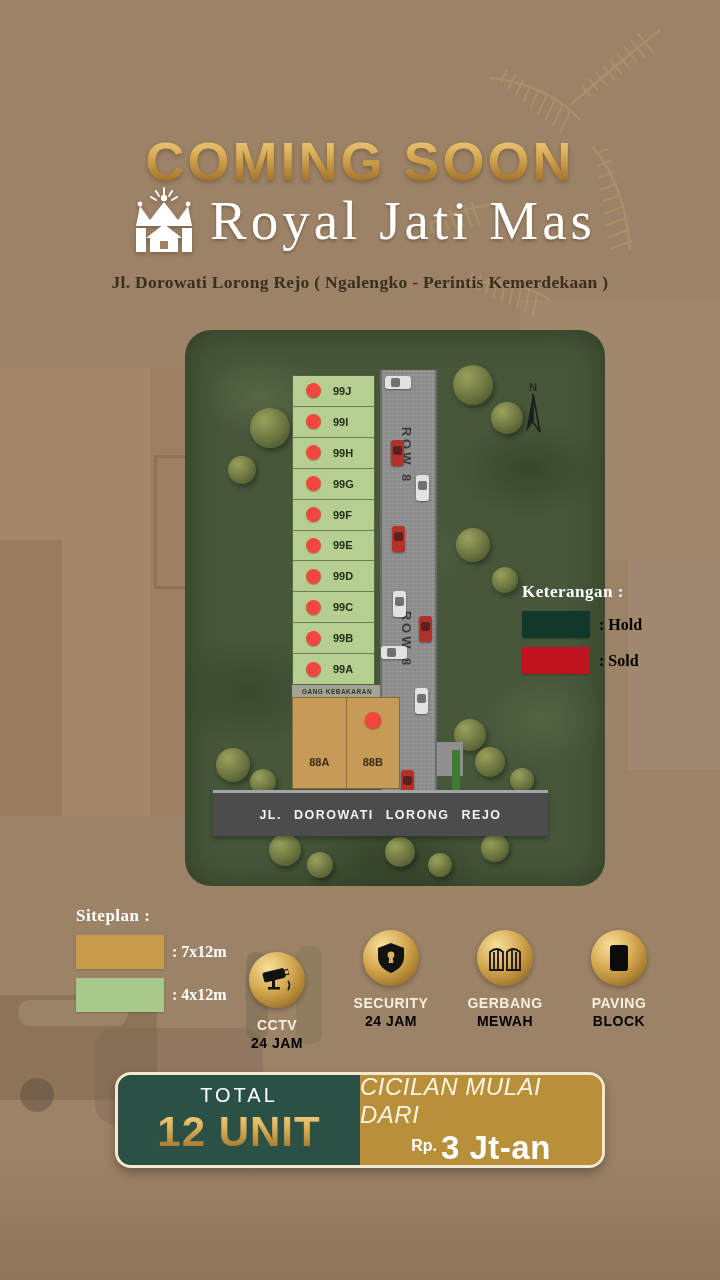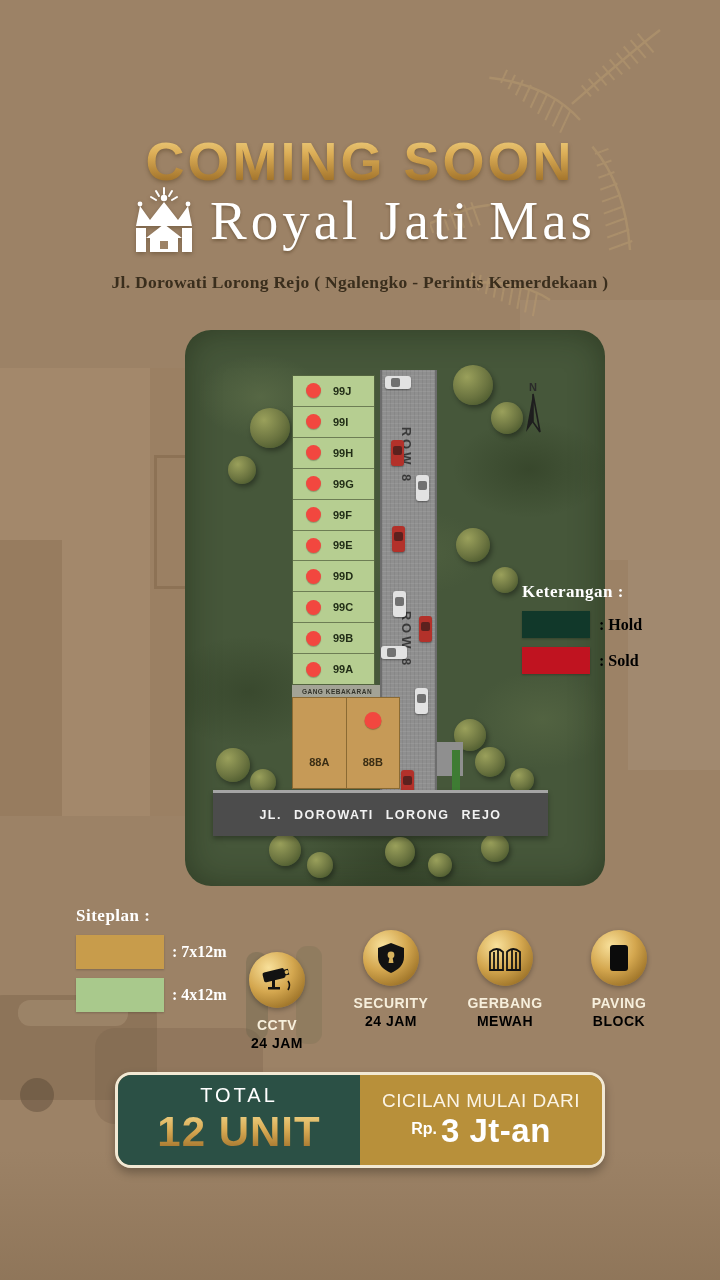--- a/index.html
+++ b/index.html
@@ -117,21 +117,21 @@
 
   
   .banner{position:absolute;left:115px;top:1072px;width:490px;height:96px;border-radius:16px;
     border:3px solid #f2e9d4;overflow:hidden;display:flex;box-shadow:0 5px 10px rgba(0,0,0,.28);box-sizing:border-box;}
   .banner-left{flex:1;background:#2b5045;display:flex;flex-direction:column;align-items:center;justify-content:center;}
   .total-label{font-size:20px;letter-spacing:3px;color:#ffffff;}
   .total-value{margin-top:1px;font-size:42px;font-weight:800;letter-spacing:1px;
     background:linear-gradient(180deg,#f4dc92 0%,#d9ab54 45%,#a5762e 85%);
     -webkit-background-clip:text;background-clip:text;color:transparent;}
   .banner-right{flex:1;background:#b8903a;display:flex;flex-direction:column;align-items:center;justify-content:center;}
-  .inst-label{font-size:19px;color:#fbf4e5;letter-spacing:.5px;}
+  .inst-label{font-size:24px;color:#fbf4e5;letter-spacing:.5px;font-style:italic;}
   .inst-value{margin-top:0;display:flex;align-items:baseline;gap:4px;color:#ffffff;justify-content:center;}
   .inst-value .rp{font-size:16px;font-weight:800;position:relative;top:-8px;}
   .inst-value .amt{font-size:33px;font-weight:800;letter-spacing:.5px;}
 </style>
 </head>
 <body>
 
 <div class="poster">
 
   <div class="bg-layer bg-house-base"></div>

